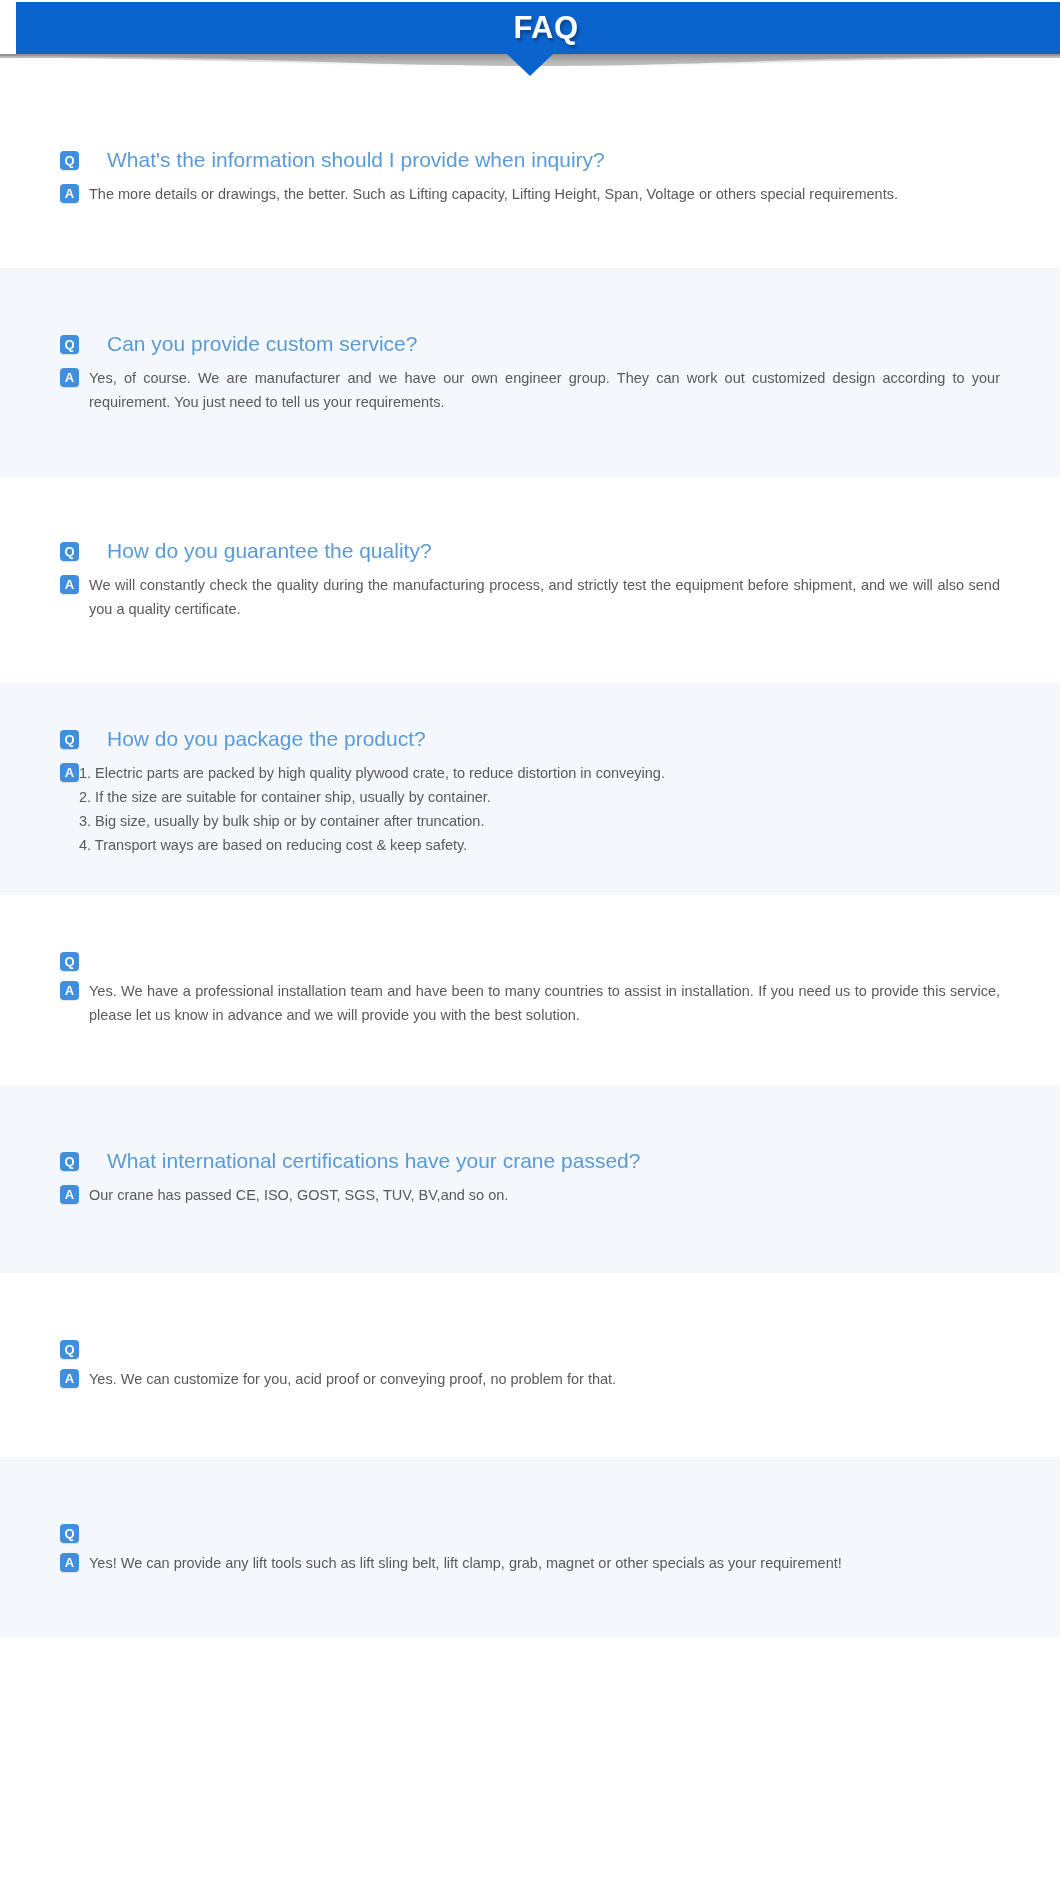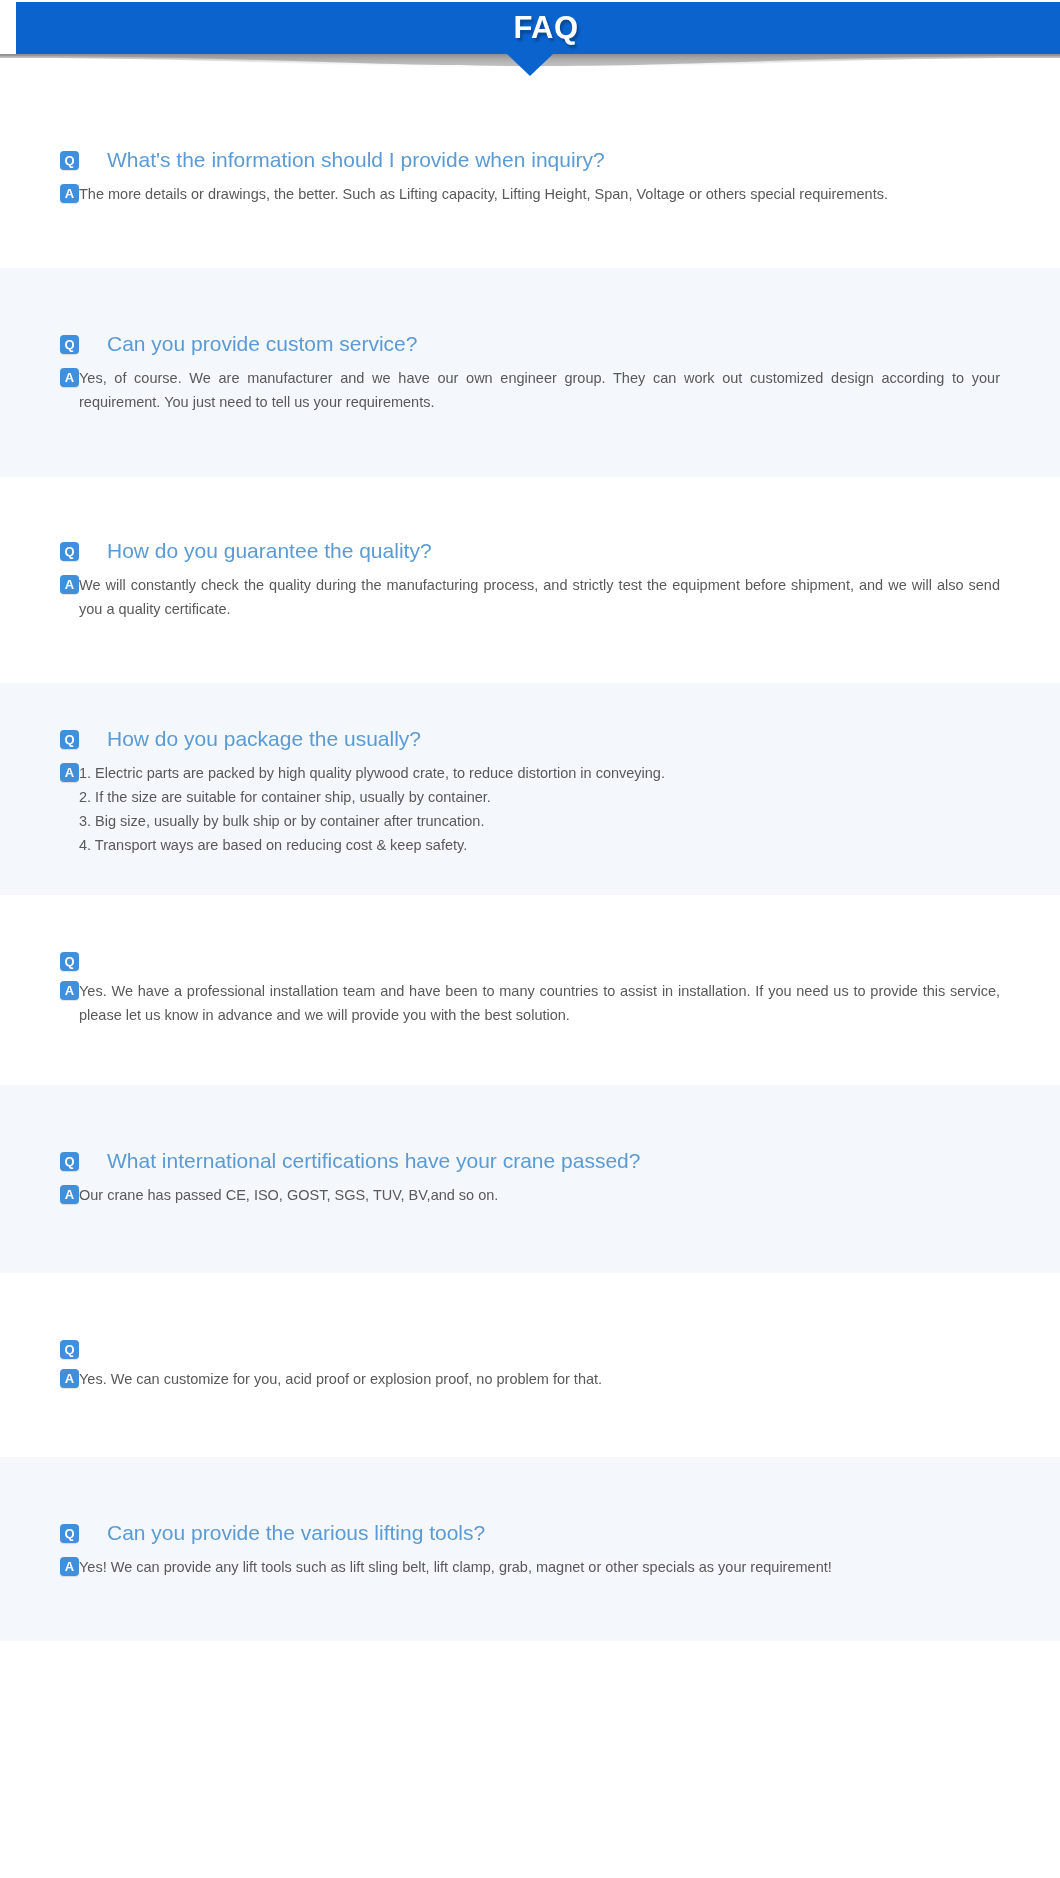--- a/index.html
+++ b/index.html
@@ -110,20 +110,21 @@
   .badge-a { margin-top: 2px; }
 
   .q-text {
     margin-left: 28px;
     color: #5b9bd5;
     font-size: 21px;
     line-height: 28px;
     font-family: "Liberation Sans", sans-serif;
   }
   .a-text {
+    margin-left: 10px;
     color: #595959;
     font-size: 14.5px;
     line-height: 24px;
     text-align: justify;
     font-family: "Liberation Sans", sans-serif;
   }
   .a-list {
     color: #595959;
     font-size: 14.5px;
     line-height: 24px;
@@ -192,21 +193,21 @@
         <span class="badge badge-a">A</span>
         <span class="a-text">We will constantly check the quality during the manufacturing process, and strictly test the equipment before shipment, and we will also send you a quality certificate.</span>
       </div>
     </div>
   </div>
 
   <div class="faq-item alt" style="padding-top:42px;padding-bottom:38px;">
     <div class="faq-inner">
       <div class="faq-q-row">
         <span class="badge badge-q">Q</span>
-        <span class="q-text">How do you package the usually?</span>
+        <span class="q-text">How do you package the product?</span>
       </div>
       <div class="faq-a-row">
         <span class="badge badge-a">A</span>
         <span class="a-list">
           <div class="a-li">1. Electric parts are packed by high quality plywood crate, to reduce distortion in conveying.</div>
           <div class="a-li">2. If the size are suitable for container ship, usually by container.</div>
           <div class="a-li">3. Big size, usually by bulk ship or by container after truncation.</div>
           <div class="a-li">4. Transport ways are based on reducing cost &amp; keep safety.</div>
         </span>
       </div>
@@ -238,30 +239,29 @@
     </div>
   </div>
 
   <div class="faq-item" style="padding-top:62px;padding-bottom:66px;">
     <div class="faq-inner">
       <div class="faq-q-row">
         <span class="badge badge-q">Q</span>
       </div>
       <div class="faq-a-row">
         <span class="badge badge-a">A</span>
-        <span class="a-text">Yes. We can customize for you, acid proof or explosion proof, no problem for that.</span>
+        <span class="a-text">Yes. We can customize for you, acid proof or conveying proof, no problem for that.</span>
       </div>
     </div>
   </div>
 
   <div class="faq-item alt" style="padding-top:62px;padding-bottom:62px;">
     <div class="faq-inner">
       <div class="faq-q-row">
         <span class="badge badge-q">Q</span>
-        <span class="q-text">Can you provide the various lifting tools?</span>
       </div>
       <div class="faq-a-row">
         <span class="badge badge-a">A</span>
         <span class="a-text">Yes! We can provide any lift tools such as lift sling belt, lift clamp, grab, magnet or other specials as your requirement!</span>
       </div>
     </div>
   </div>
 
 </div>
 

